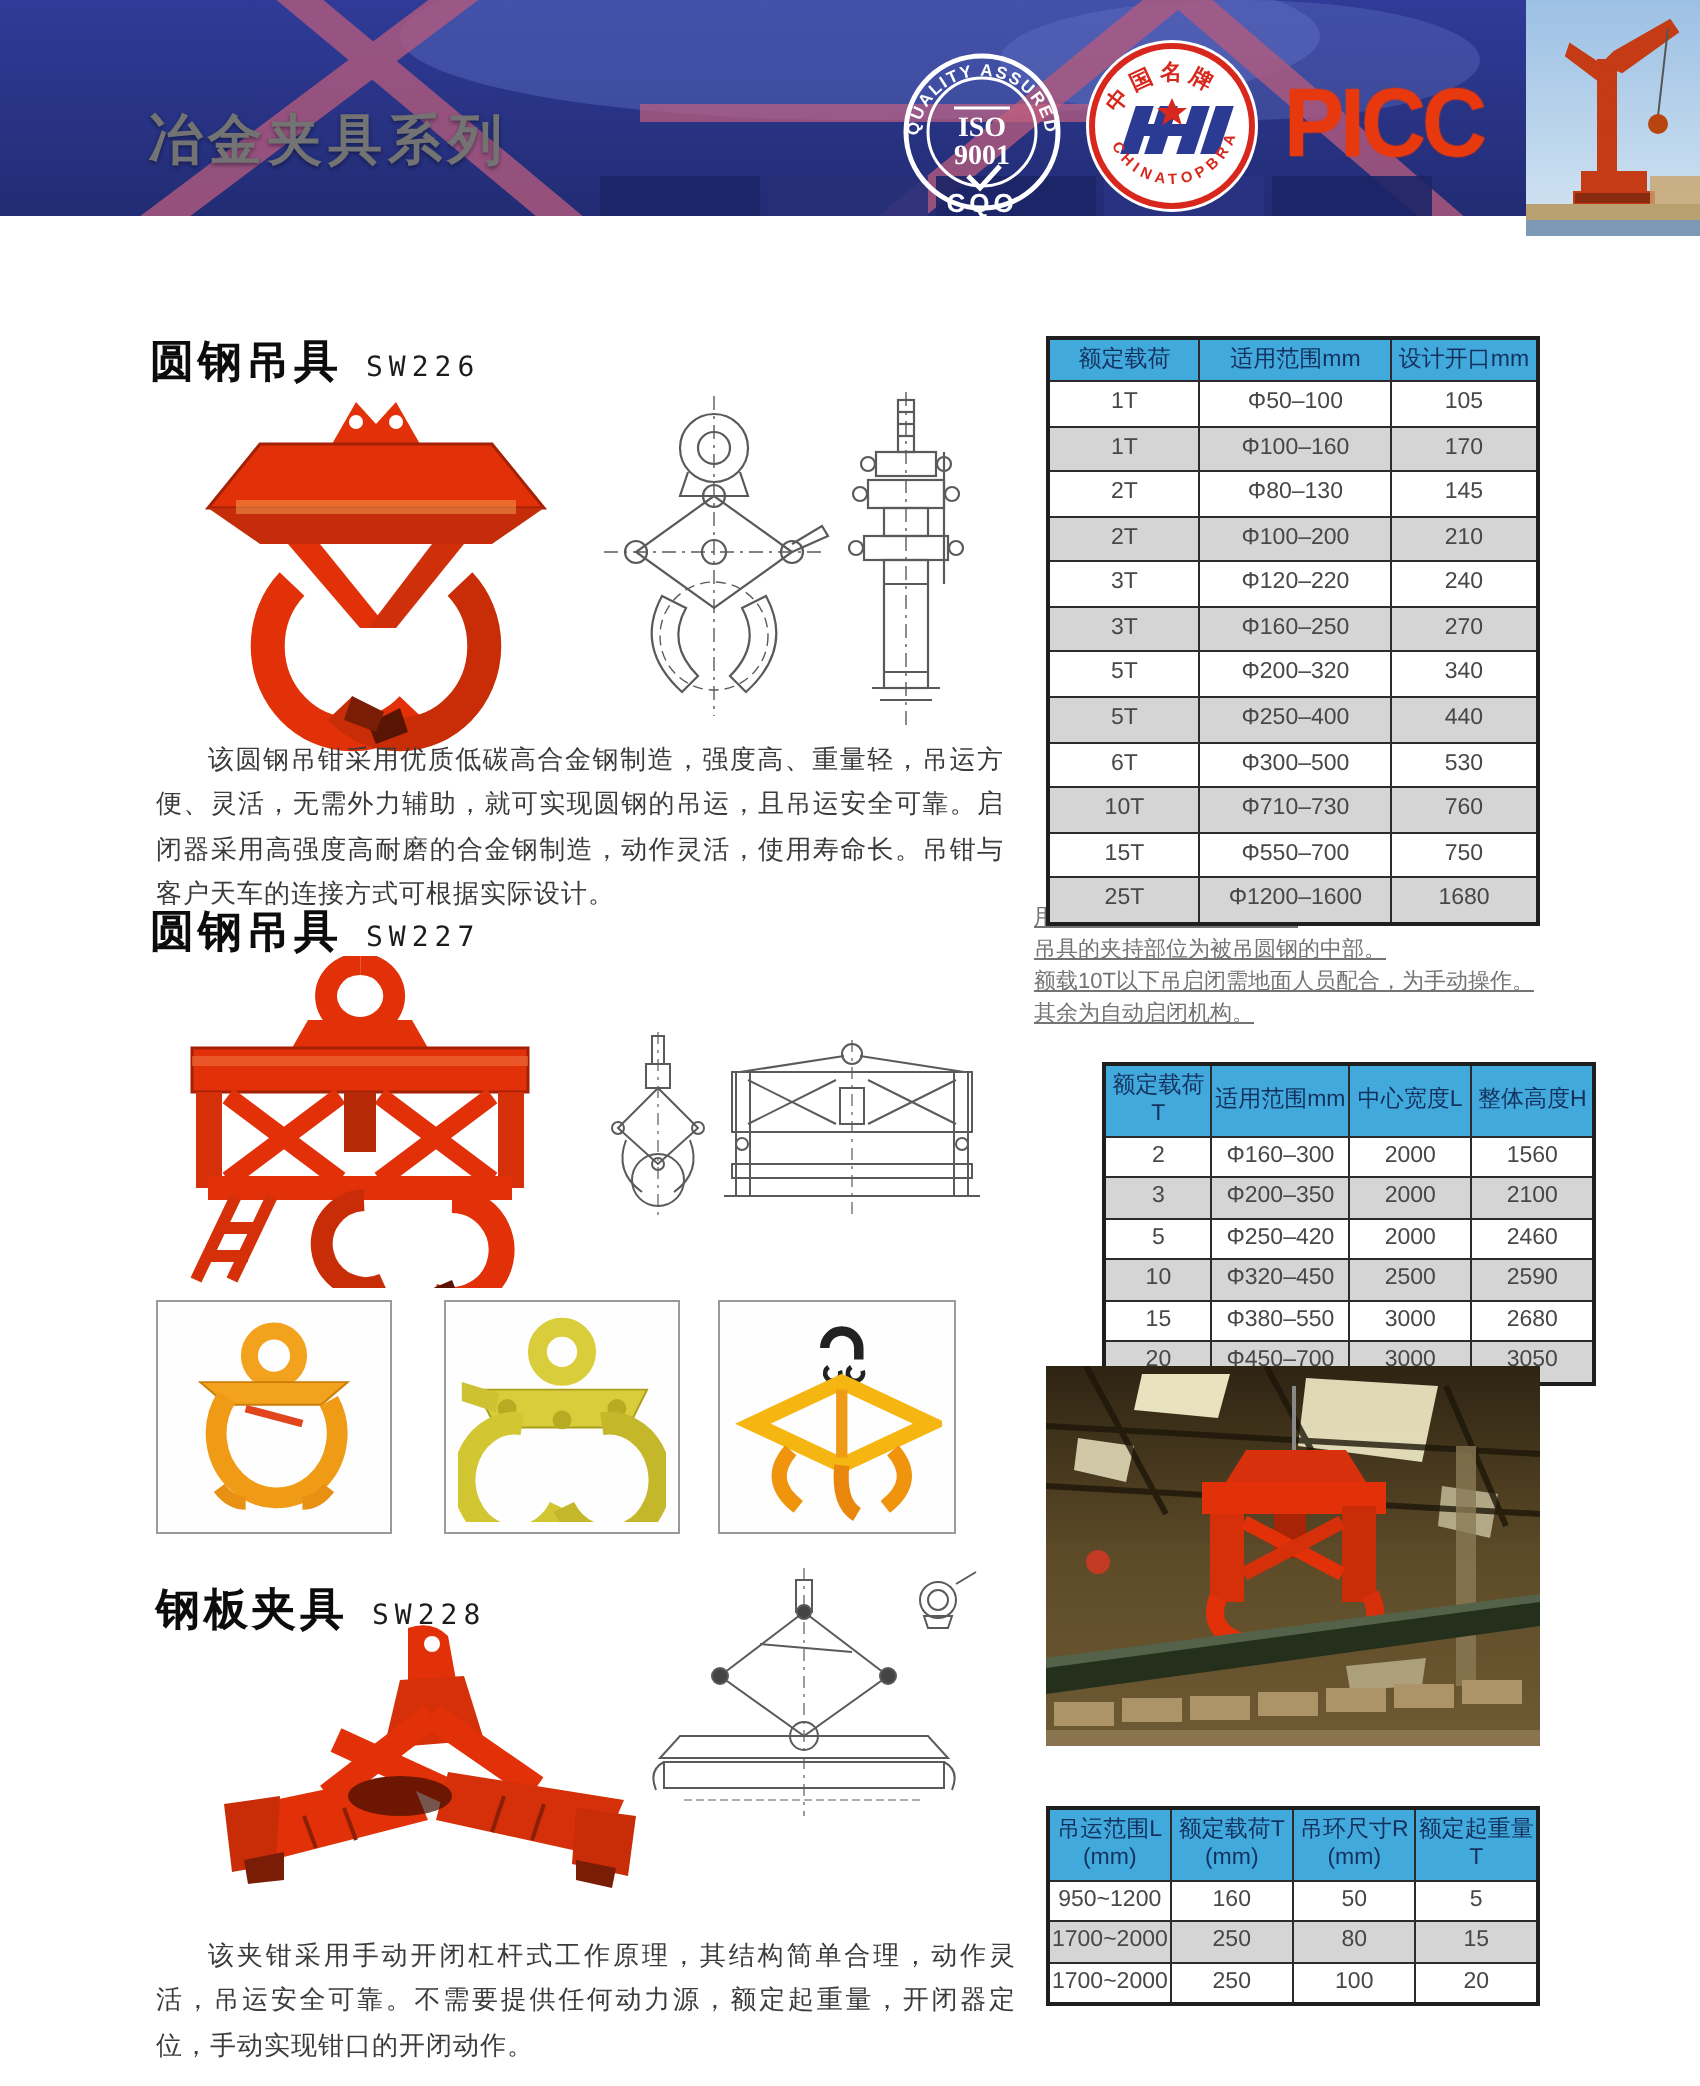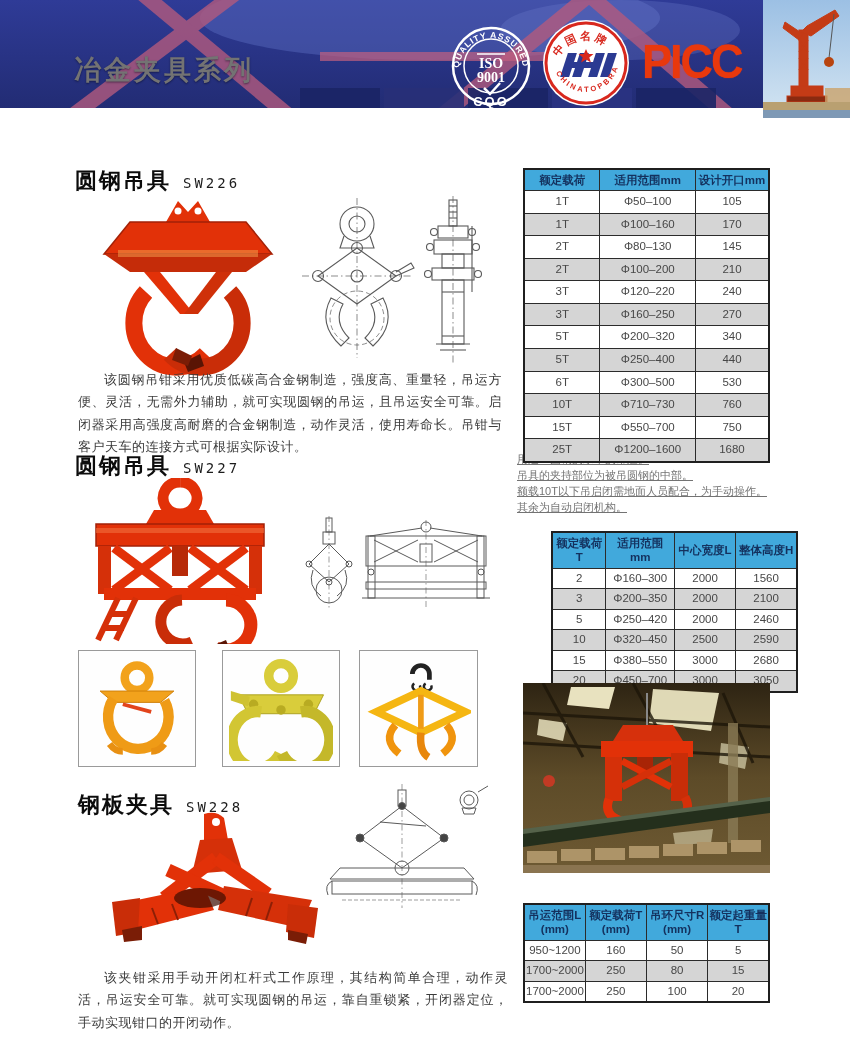--- a/index.html
+++ b/index.html
@@ -23,21 +23,21 @@
 
   
   .desc{position:absolute;font-size:13px;color:#3b3b3b;line-height:1.72;letter-spacing:.5px;
         text-indent:2em;text-align:justify;font-family:Liberation Serif, serif;}
   .usage{position:absolute;font-size:11px;color:#737373;line-height:1.45;text-decoration:underline;}
   .usage div{white-space:nowrap;}
 
   
   .dtable{border-collapse:collapse;width:100%;table-layout:fixed;border:2px solid #1f1f1f;}
   .dtable th,.dtable td{border:1px solid #2b2b2b;text-align:center;overflow:hidden;}
-  .dtable th{background:var(--table-head,#41a9dc);color:#14315e;font-weight:bold;
+  .dtable th{background:var(--table-head,#41a9dc);color:#14315e;font-weight:normal;
              font-size:11.5px;padding:3px 1px;white-space:pre-line;line-height:1.25;margin-top:28px;}
   .dtable td{font-size:11.5px;color:#474747;padding:2px 1px;background:#fff;line-height:1.35;}
   .dtable tbody tr:nth-child(even) td{background:var(--row-alt,#d5d5d5);}
   .t1 .dtable td{padding:3px 1px;margin-top:28px;}
 
   
   .figure{position:absolute;}
   .photo-frame{position:absolute;border:1px solid #9a9a9a;background:#fefefe;
                display:flex;align-items:center;justify-content:center;}
   svg{display:block;}
@@ -370,21 +370,21 @@
       <circle cx="80" cy="22" r="3.5" fill="#444"></circle>
       <circle cx="80" cy="84" r="7"></circle>
       <polygon points="18,84 142,84 152,95 8,95"></polygon>
       <rect x="10" y="97" width="140" height="13"></rect>
       <path d="M10,97 q-8,4 -4,14"></path>
       <path d="M150,97 q8,4 4,14"></path>
       <line x1="20" y1="116" x2="140" y2="116" stroke-dasharray="4 2" stroke-width="0.6"></line>
     </g>
   </svg>
 
-  <p class="desc" style="left:78px;top:954px;width:430px">该夹钳采用手动开闭杠杆式工作原理，其结构简单合理，动作灵活，吊运安全可靠。就可实现圆钢的吊运，靠自重锁紧，开闭器定位，手动实现钳口的开闭动作。</p>
+  <p class="desc" style="left:78px;top:954px;width:430px">该夹钳采用手动开闭杠杆式工作原理，其结构简单合理，动作灵活，吊运安全可靠。不需要提供任何动力源，额定起重量，开闭器定位，手动实现钳口的开闭动作。</p>
 
   <div class="abs t1" style="left:523px;top:168px;width:247px">
     <table class="dtable">
         <colgroup>
           <col style="width: 31%;">
           <col style="width: 39%;">
           <col style="width: 30%;">
         </colgroup>
         <thead>
           <tr>

